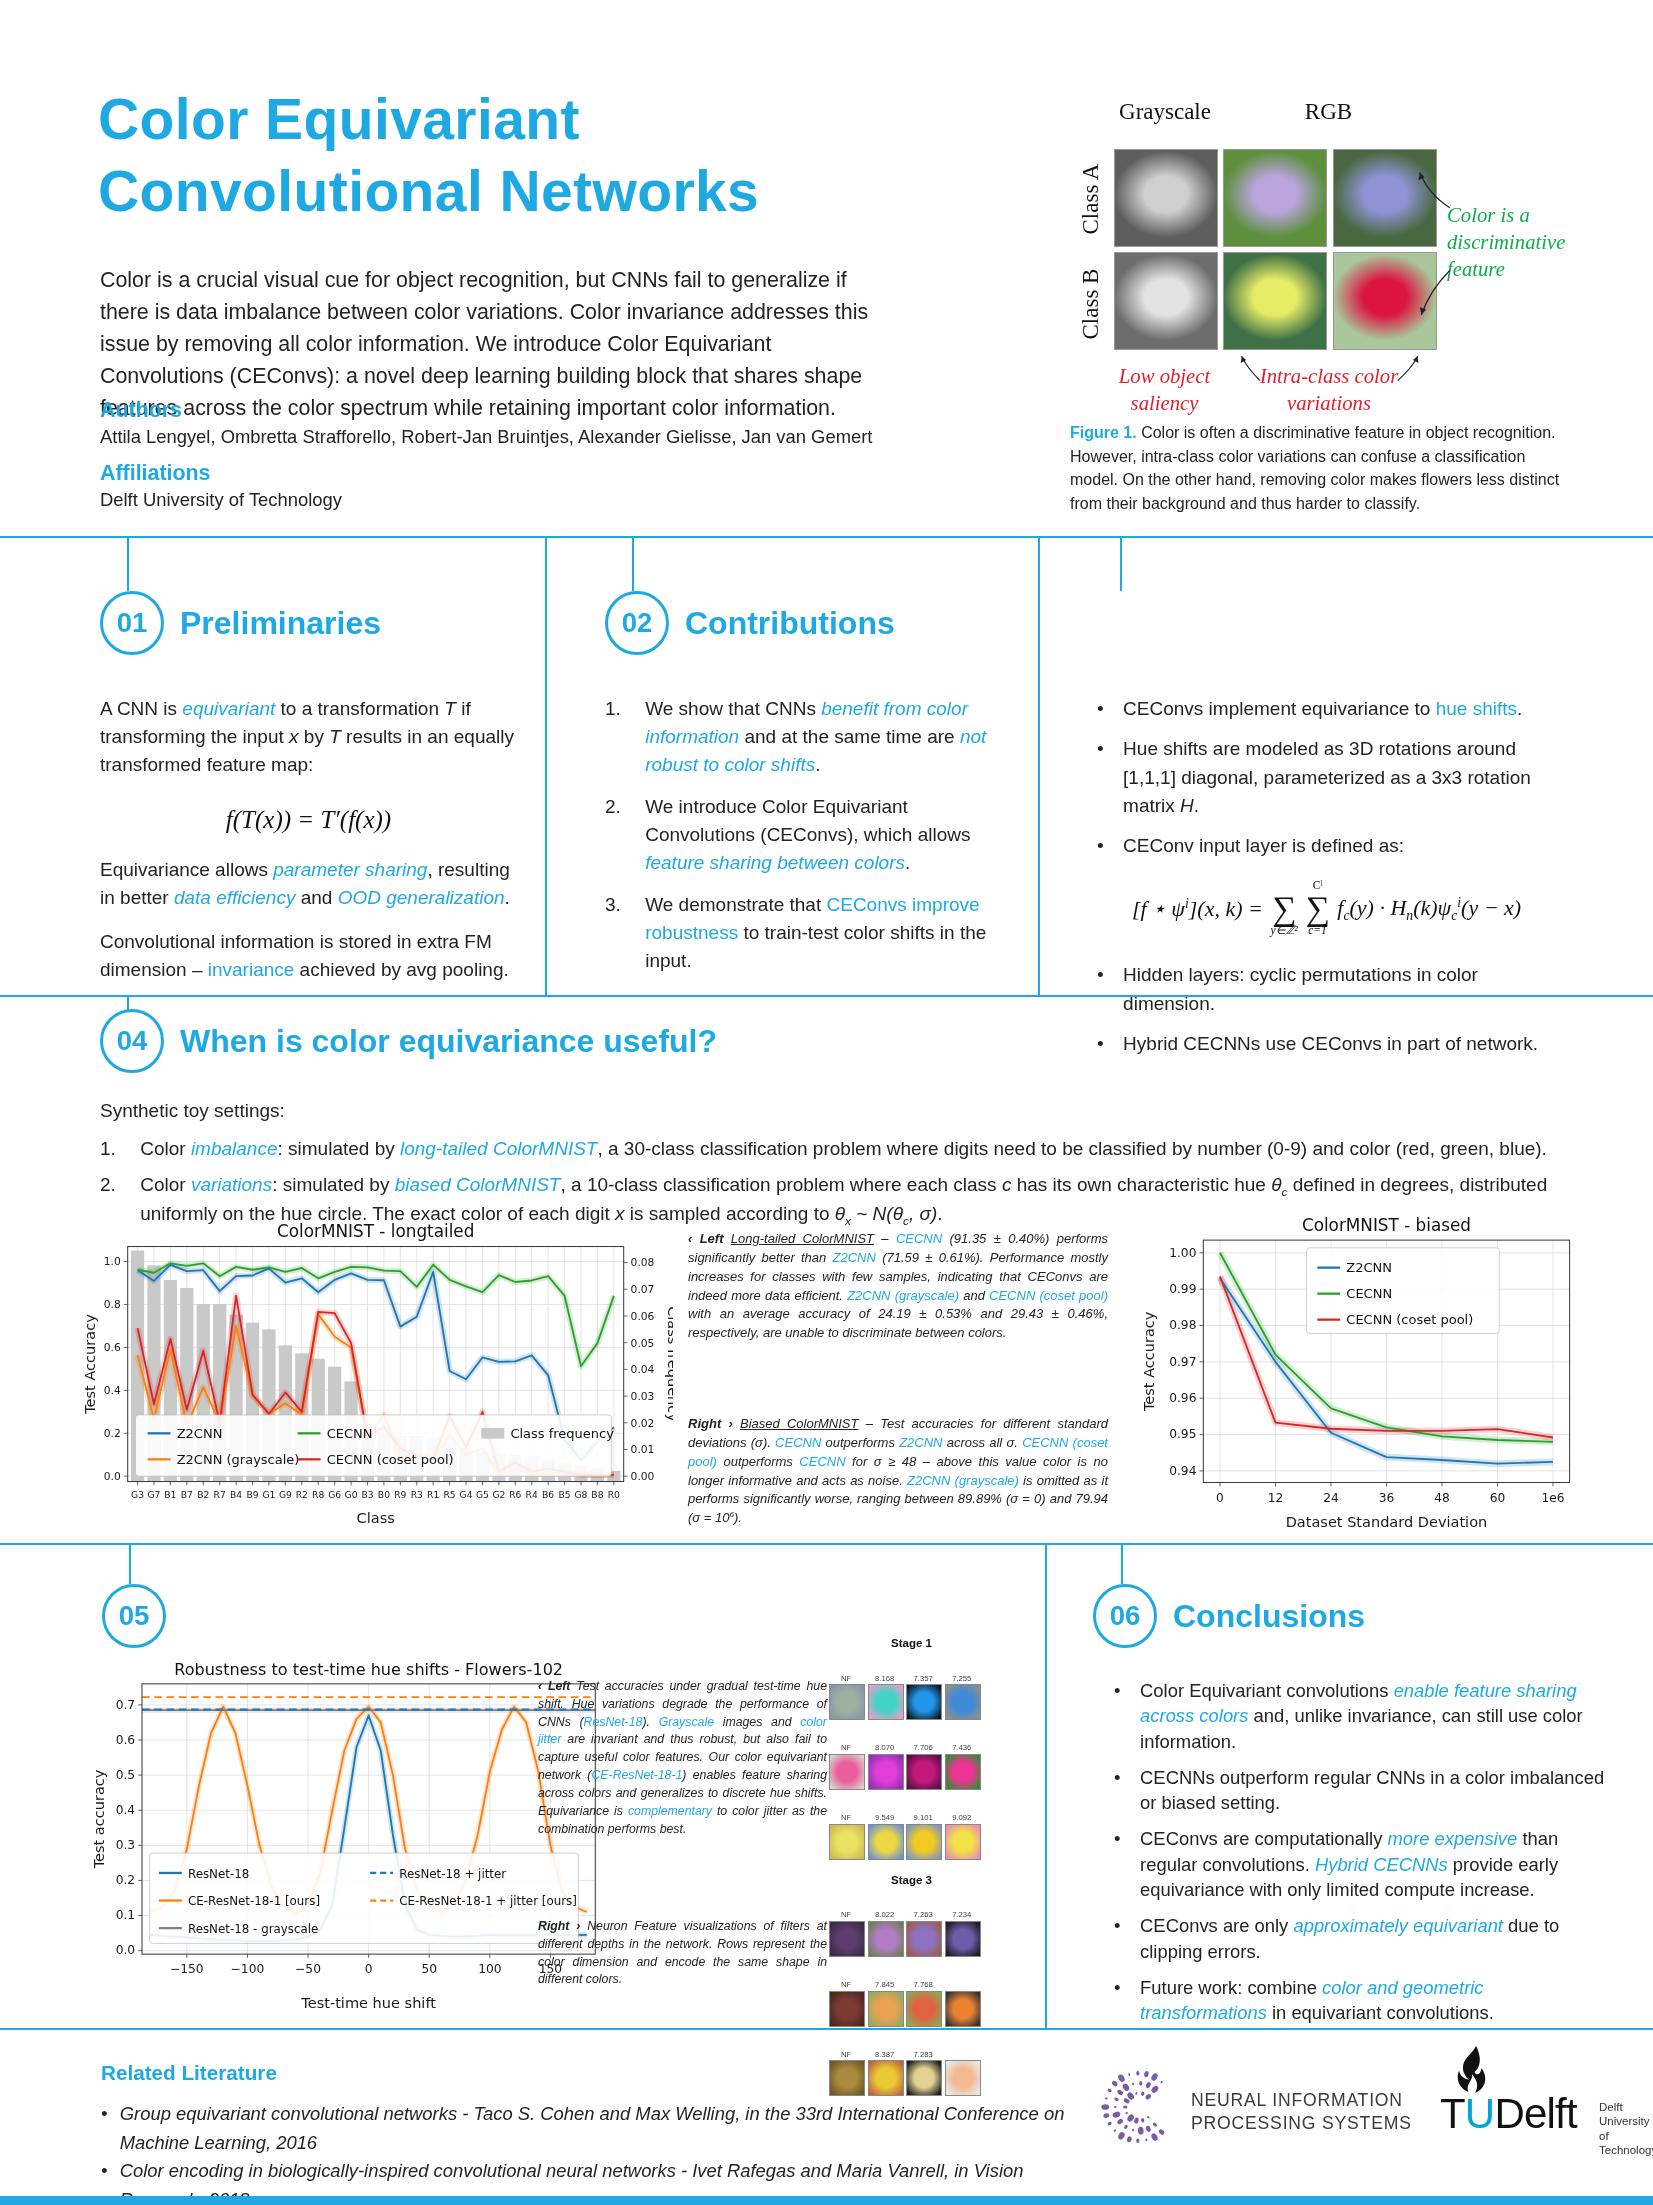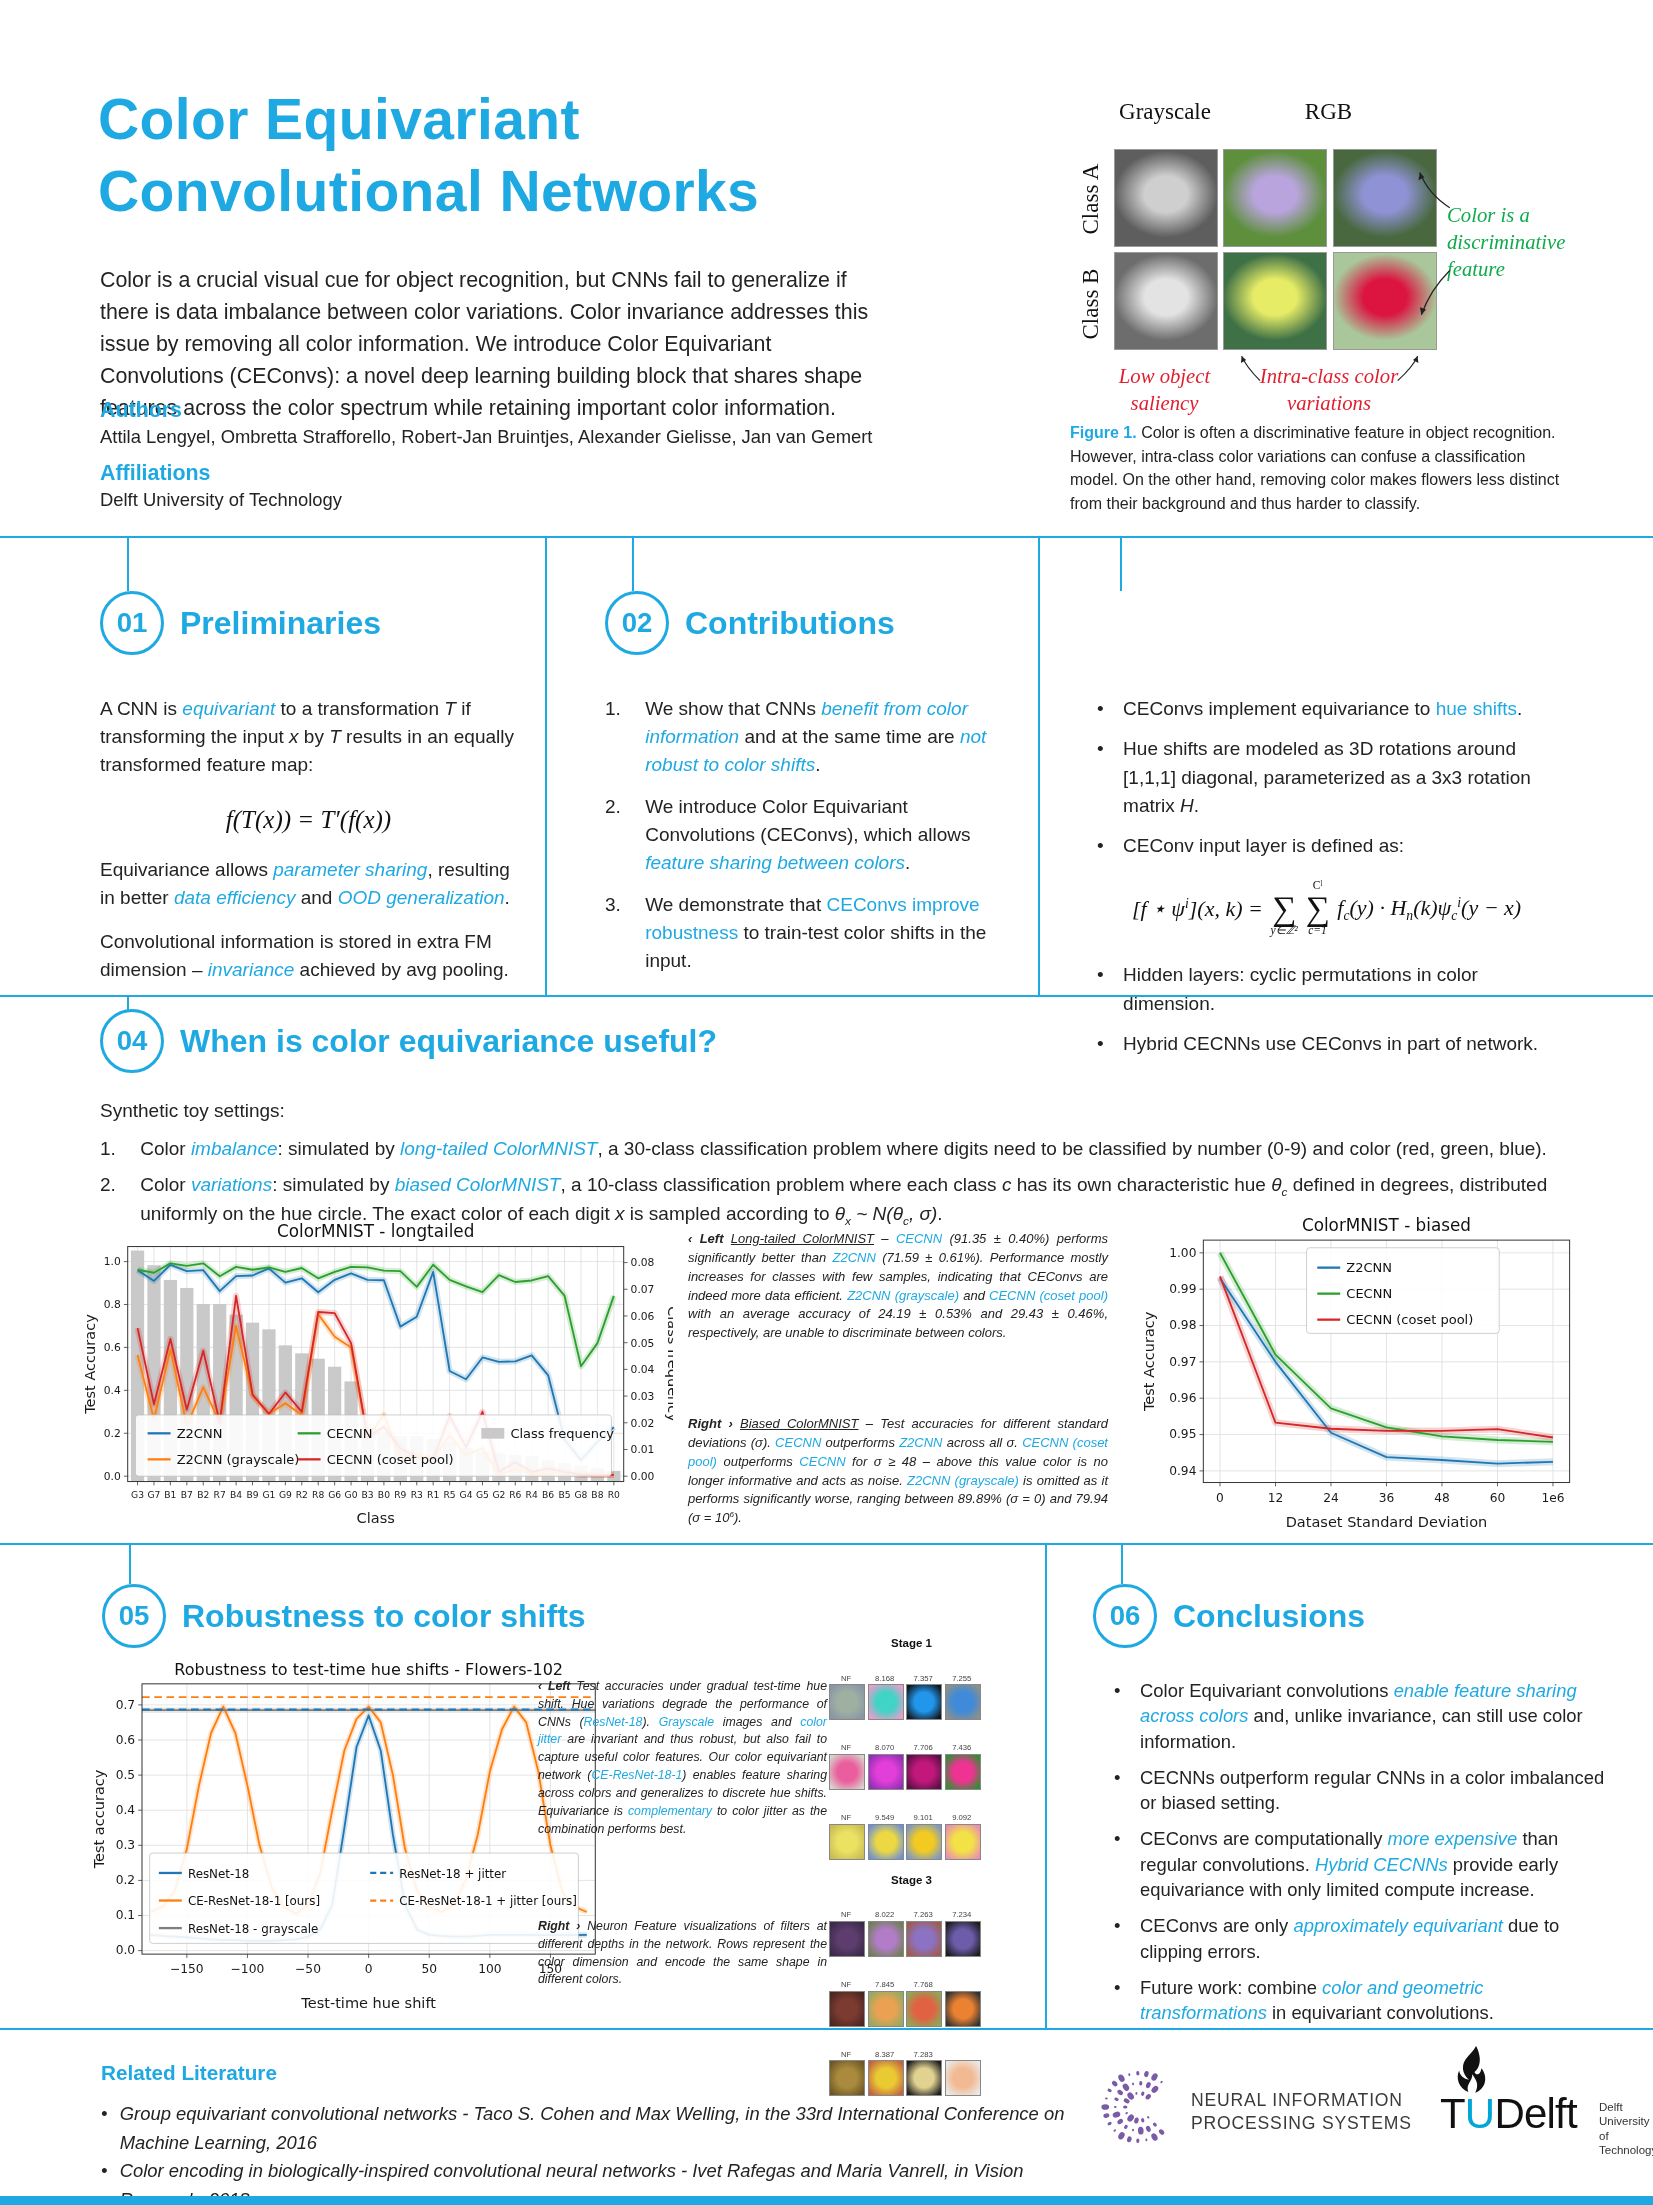--- a/index.html
+++ b/index.html
@@ -106,21 +106,21 @@
   <div class="stub" style="left:632px;top:536px;height:55px;"></div>
   <div class="stub" style="left:1120px;top:536px;height:55px;"></div>
 
   <div class="abs sec-head" style="left:100px;top:591px;">
     <div class="circle">01</div>
     <div class="sec-title">Preliminaries</div>
   </div>
   <div class="abs body" style="left:100px;top:695px;width:417px;"><span>A CNN is </span><span class="ac" style="font-style: italic;">equivariant</span><span> to a transformation </span><span style="font-style: italic;">T</span><span> if transforming the input </span><span style="font-style: italic;">x</span><span> by </span><span style="font-style: italic;">T</span><span> results in an equally transformed feature map:</span></div>
   <div class="abs eq1" style="left:100px;top:806px;width:417px;">f(T(x)) = T′(f(x))</div>
   <div class="abs body" style="left:100px;top:856px;width:417px;"><span>Equivariance allows </span><span class="ac" style="font-style: italic;">parameter sharing</span><span>, resulting in better </span><span class="ac" style="font-style: italic;">data efficiency</span><span> and </span><span class="ac" style="font-style: italic;">OOD generalization</span><span>.</span></div>
-  <div class="abs body" style="left:100px;top:928px;width:417px;"><span>Convolutional information is stored in extra FM dimension – </span><span class="ac" style="font-style: italic; text-align: center;">invariance</span><span> achieved by avg pooling.</span></div>
+  <div class="abs body" style="left:100px;top:928px;width:417px;"><span>Convolutional information is stored in extra FM dimension – </span><span class="ac" style=" text-align: center;">invariance</span><span> achieved by avg pooling.</span></div>
 
   <div class="abs sec-head" style="left:605px;top:591px;">
     <div class="circle">02</div>
     <div class="sec-title">Contributions</div>
   </div>
   <div class="abs body" style="left:605px;top:695px;width:410px;">
     <div class="li">
       <div class="n">1.</div>
       <div class="t"><span>We show that CNNs </span><span class="ac" style="font-style: italic;">benefit from color information</span><span> and at the same time are </span><span class="ac" style="font-style: italic;">not robust to color shifts</span><span>.</span></div>
     </div>
@@ -441,21 +441,20 @@
       </g>
     </svg>
 
   <div class="hr" style="left:0;top:1543px;width:1654px;"></div>
   <div class="vr" style="left:1045px;top:1543px;height:485px;"></div>
   <div class="stub" style="left:129px;top:1543px;height:41px;"></div>
   <div class="stub" style="left:1121px;top:1543px;height:41px;"></div>
 
   <div class="abs sec-head" style="left:102px;top:1584px;">
     <div class="circle">05</div>
-    <div class="sec-title">Robustness to color shifts</div>
   </div>
   <svg class="abs chart" style="left:93px;top:1650px;" width="513" height="364" viewBox="0 0 670 475">
       <rect x="64" y="44" width="592" height="353" fill="#fff"></rect>
       <line x1="122.56684491978609" x2="122.56684491978609" y1="44" y2="397" stroke="#dcdcdc" stroke-width="1"></line>
       <line x1="201.71122994652407" x2="201.71122994652407" y1="44" y2="397" stroke="#dcdcdc" stroke-width="1"></line>
       <line x1="280.85561497326205" x2="280.85561497326205" y1="44" y2="397" stroke="#dcdcdc" stroke-width="1"></line>
       <line x1="360" x2="360" y1="44" y2="397" stroke="#dcdcdc" stroke-width="1"></line>
       <line x1="439.14438502673795" x2="439.14438502673795" y1="44" y2="397" stroke="#dcdcdc" stroke-width="1"></line>
       <line x1="518.2887700534759" x2="518.2887700534759" y1="44" y2="397" stroke="#dcdcdc" stroke-width="1"></line>
       <line x1="597.433155080214" x2="597.433155080214" y1="44" y2="397" stroke="#dcdcdc" stroke-width="1"></line>

